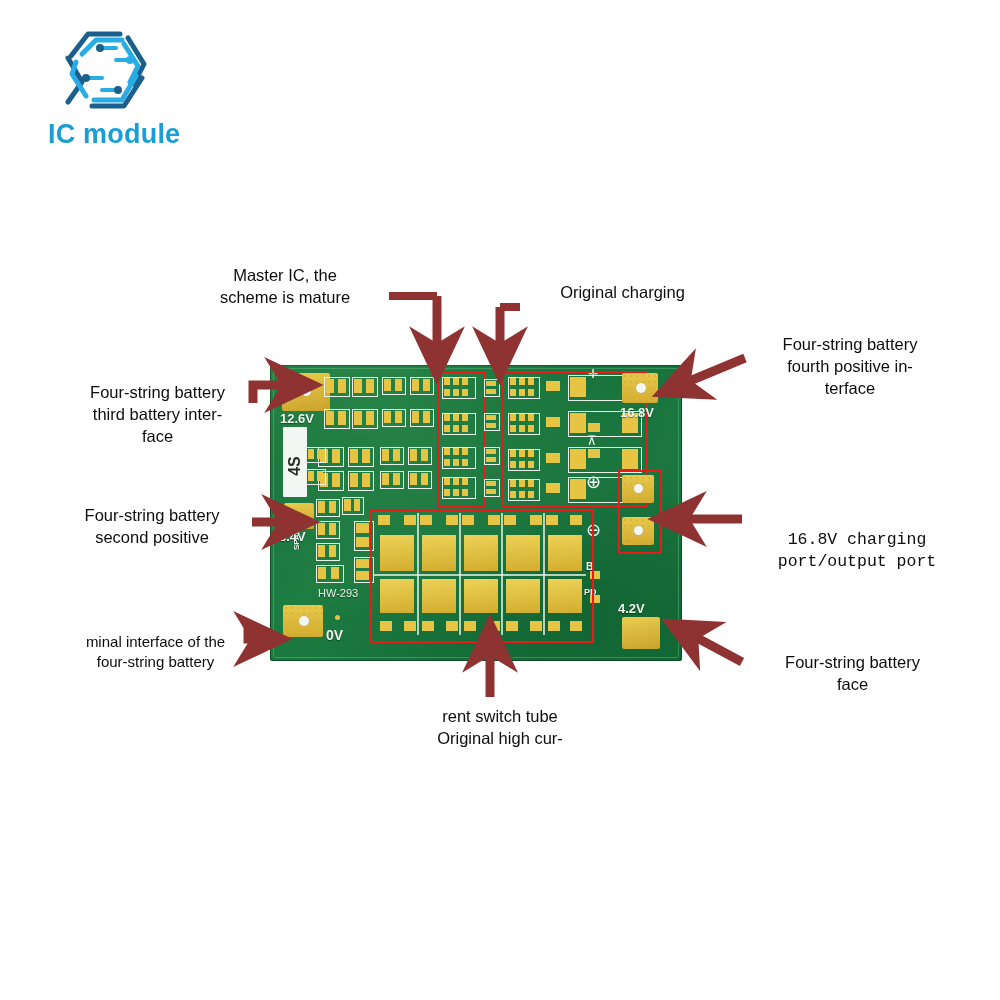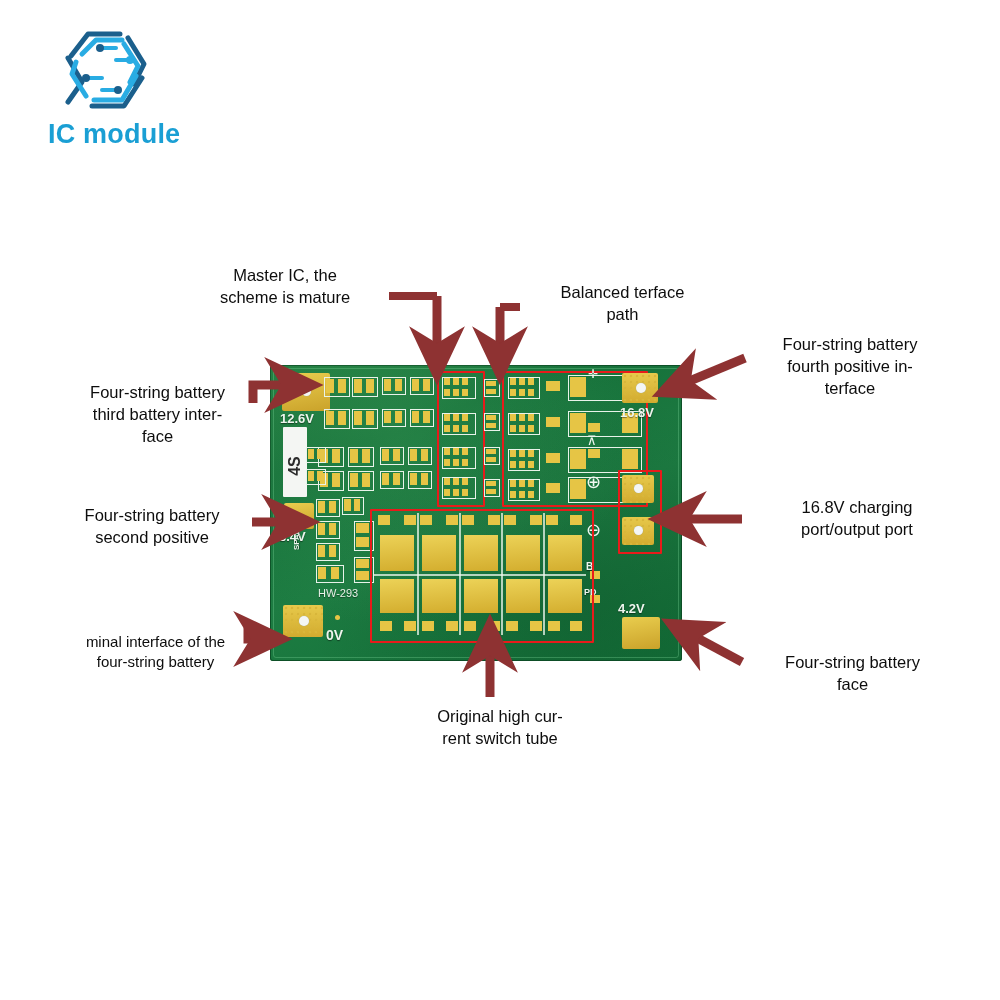--- a/index.html
+++ b/index.html
@@ -377,59 +377,58 @@
     <div class="redbox" style="left:100px;top:144px;width:220px;height:130px;"></div>
 
   </div>
 
   <div class="callout" style="left:190px;top:265px;width:190px;">
     <div>Master IC, the</div>
     <div>scheme is mature</div>
   </div>
 
   <div class="callout" style="left:530px;top:282px;width:185px;">
-    <div>Balanced terface</div>
-    <div>path</div>
+    <div>Original charging</div>
   </div>
 
   <div class="callout" style="left:750px;top:334px;width:200px;">
     <div>Four-string battery</div>
     <div>fourth positive in-</div>
     <div>terface</div>
   </div>
 
   <div class="callout" style="left:55px;top:382px;width:205px;">
     <div>Four-string battery</div>
     <div>third battery inter-</div>
     <div>face</div>
   </div>
 
   <div class="callout" style="left:52px;top:505px;width:200px;">
     <div>Four-string battery</div>
     <div>second positive</div>
   </div>
 
-  <div class="callout" style="left:762px;top:497px;width:190px;">
+  <div class="callout" style="left:762px;top:529px;width:190px;font-family:Liberation Mono, monospace;">
     <div>16.8V charging</div>
     <div>port/output port</div>
   </div>
 
   <div class="callout" style="left:48px;top:632px;width:215px;font-size:15px;">
     <div>minal interface of the</div>
     <div>four-string battery</div>
   </div>
 
   <div class="callout" style="left:755px;top:652px;width:195px;">
     <div>Four-string battery</div>
     <div>face</div>
   </div>
 
   <div class="callout" style="left:405px;top:706px;width:190px;">
+    <div>rent switch tube</div>
     <div>Original high cur-</div>
-    <div>rent switch tube</div>
   </div>
 
   <svg class="svg-layer" viewBox="0 0 1000 1000">
     <defs>
       <marker id="ah" markerWidth="7" markerHeight="7" refX="3.2" refY="3.5" orient="auto" markerUnits="strokeWidth">
         <path d="M0,0.4 L6.6,3.5 L0,6.6 L1.9,3.5 Z" fill="#8e3232"></path>
       </marker>
     </defs>
     <g stroke="#8e3232" stroke-width="9" fill="none" marker-end="url(#ah)">
 

